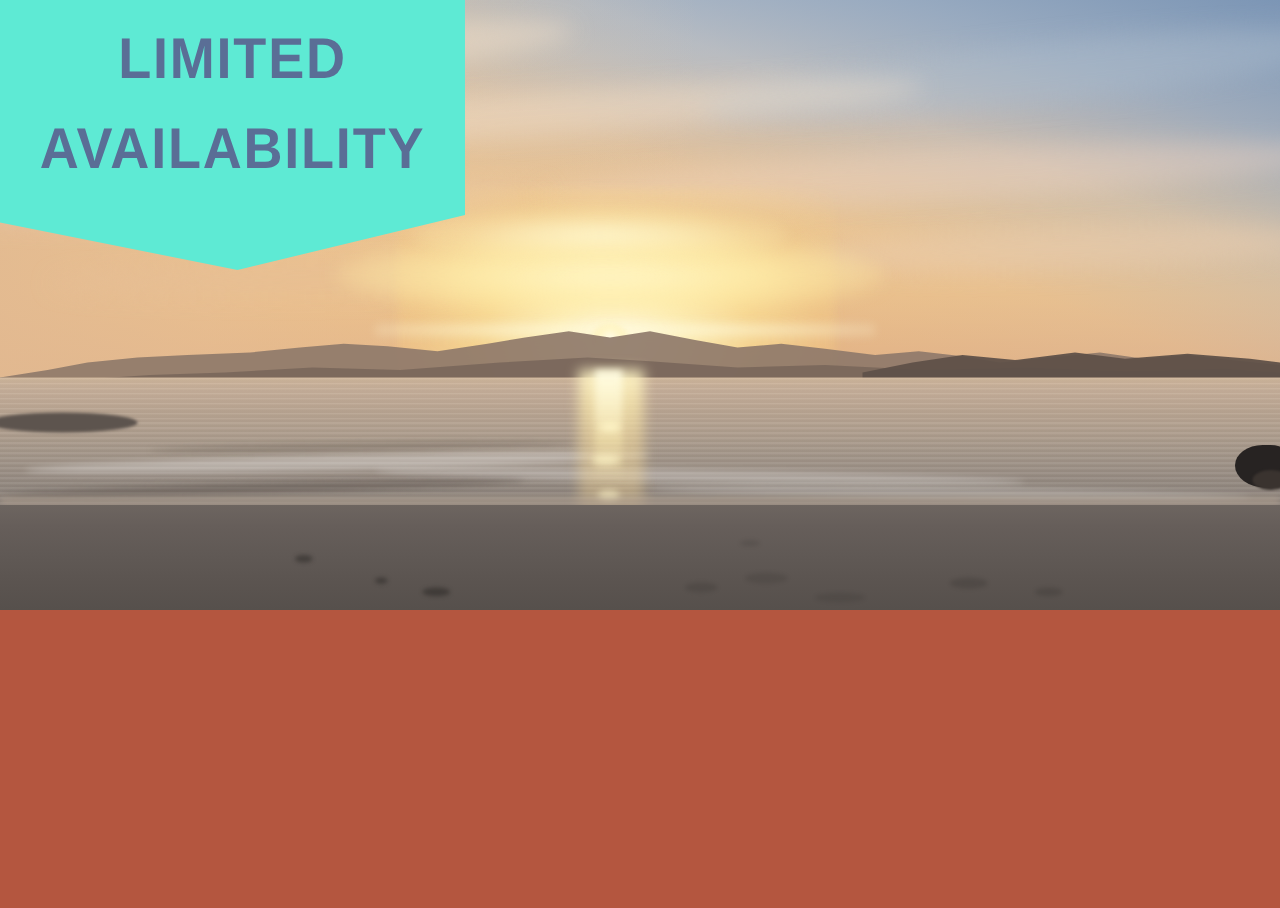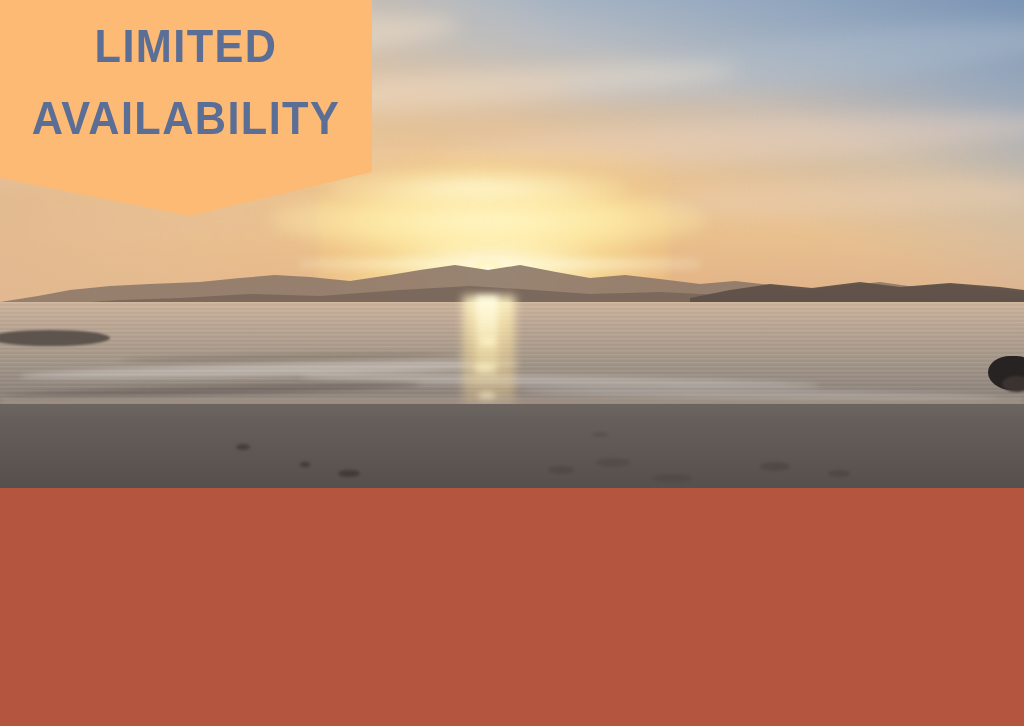--- a/index.html
+++ b/index.html
@@ -158,21 +158,21 @@
   .headland-l{
     position:absolute;left:-10px;top:330px;width:120px;height:16px;
     background:#5d544e;border-radius:50%;filter:blur(1.2px);
   }
 
   
   .banner{
     position:absolute;left:0;top:0;width:372px;height:216px;
     -webkit-clip-path:polygon(0 0, 372px 0, 372px 172px, 190px 216px, 0 178px);
     clip-path:polygon(0 0, 372px 0, 372px 172px, 190px 216px, 0 178px);
-    background:#fdba74;
+    background:#5eead4;
   }
   .banner-text{
     position:absolute;left:0;top:10px;width:372px;
     text-align:center;
     color:#5a6e96;
     font-family:"Liberation Sans", sans-serif;
     font-weight:bold;
     font-size:46px;
     line-height:72px;
     letter-spacing:1.5px;

